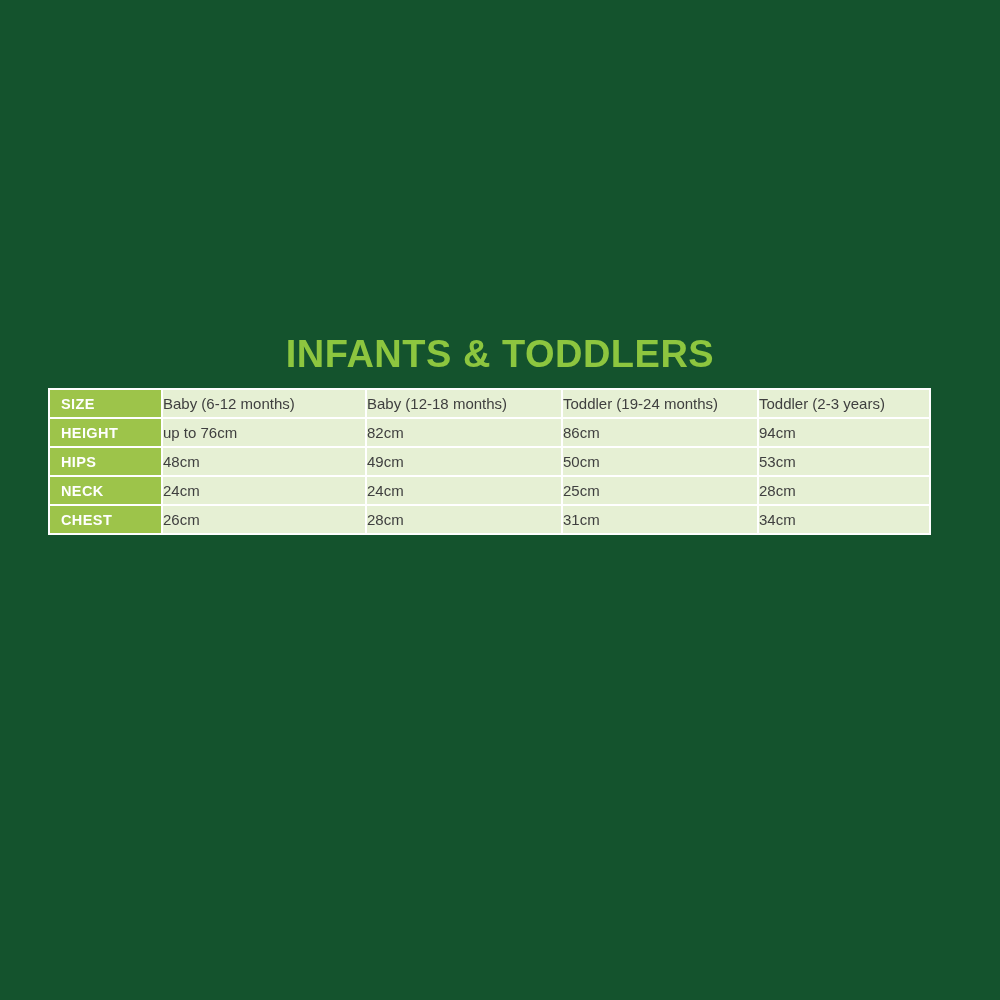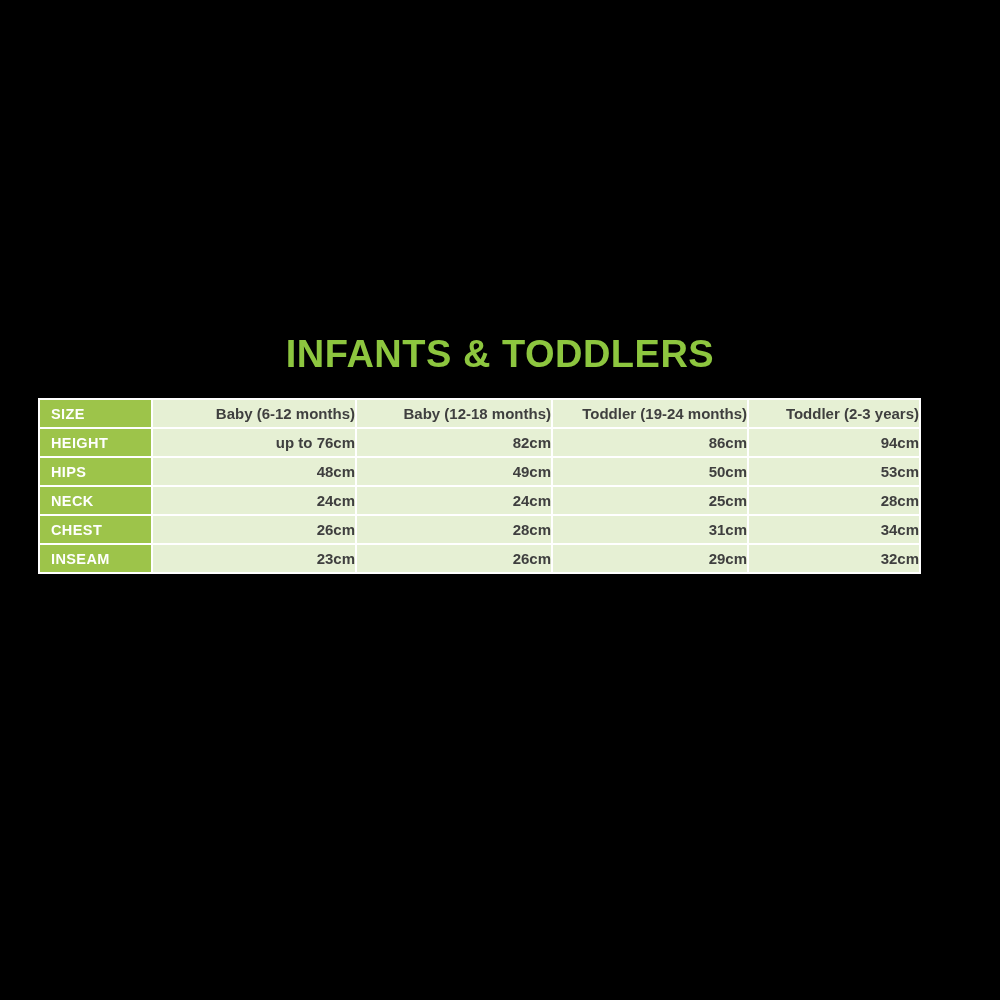--- a/index.html
+++ b/index.html
@@ -1,57 +1,56 @@
 <!DOCTYPE html>
 <html style="--title-green: #8dc63f; --header-green: #9dc44a; --cell-light: #e6f0d4; --text-dark: #3f3f3f; --divider-white: #ffffff;"><head>
 <meta charset="utf-8">
 <style>
   html, body { margin: 0; padding: 0; background: #ffffff; }
   .page {
     position: relative;
     width: 1000px;
     height: 1000px;
-    background: #000000;
+    background: #14532d;
     font-family: "Liberation Sans", sans-serif;
     overflow: hidden;
   }
   .title {
     position: absolute;
     top: 334px;
     left: 0;
     width: 100%;
     margin: 0;
     text-align: center;
     font-size: 38px;
     line-height: 40px;
     font-weight: bold;
     letter-spacing: 0.5px;
     color: var(--title-green, #8dc63f);
   }
   .size-table {
     position: absolute;
     top: 388px;
-    left: 38px;
+    left: 48px;
     border-collapse: collapse;
     table-layout: fixed;
-    margin-top: 10px;
   }
   .size-table col.c0 { width: 113px; }
   .size-table col.c1 { width: 204px; }
   .size-table col.c2 { width: 196px; }
   .size-table col.c3 { width: 196px; }
   .size-table col.c4 { width: 172px; }
   .size-table th, .size-table td {
     border: 2px solid var(--divider-white, #ffffff);
     height: 27px;
     padding: 0;
     font-size: 15px;
-    font-weight: bold;
+    font-weight: normal;
     color: var(--text-dark, #3f3f3f);
-    text-align: right;
+    text-align: left;
     vertical-align: middle;
     white-space: nowrap;
     overflow: hidden;
   }
   .size-table .label-cell {
     background: var(--header-green, #9dc44a);
     color: #ffffff;
     font-weight: bold;
     font-size: 14.5px;
     letter-spacing: 0.4px;
@@ -109,23 +108,16 @@
         <td class="data-cell">25cm</td>
         <td class="data-cell">28cm</td>
       </tr>
       <tr>
         <th class="label-cell">CHEST</th>
         <td class="data-cell">26cm</td>
         <td class="data-cell">28cm</td>
         <td class="data-cell">31cm</td>
         <td class="data-cell">34cm</td>
       </tr>
-      <tr>
-        <th class="label-cell">INSEAM</th>
-        <td class="data-cell">23cm</td>
-        <td class="data-cell">26cm</td>
-        <td class="data-cell">29cm</td>
-        <td class="data-cell">32cm</td>
-      </tr>
     </tbody>
   </table>
 
 </div>
 
 </body></html>

